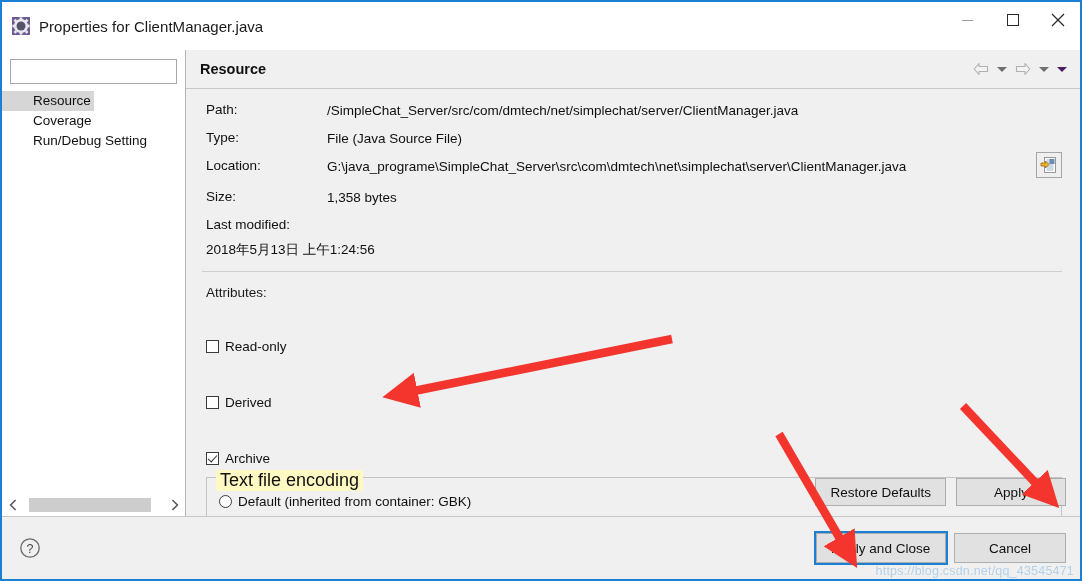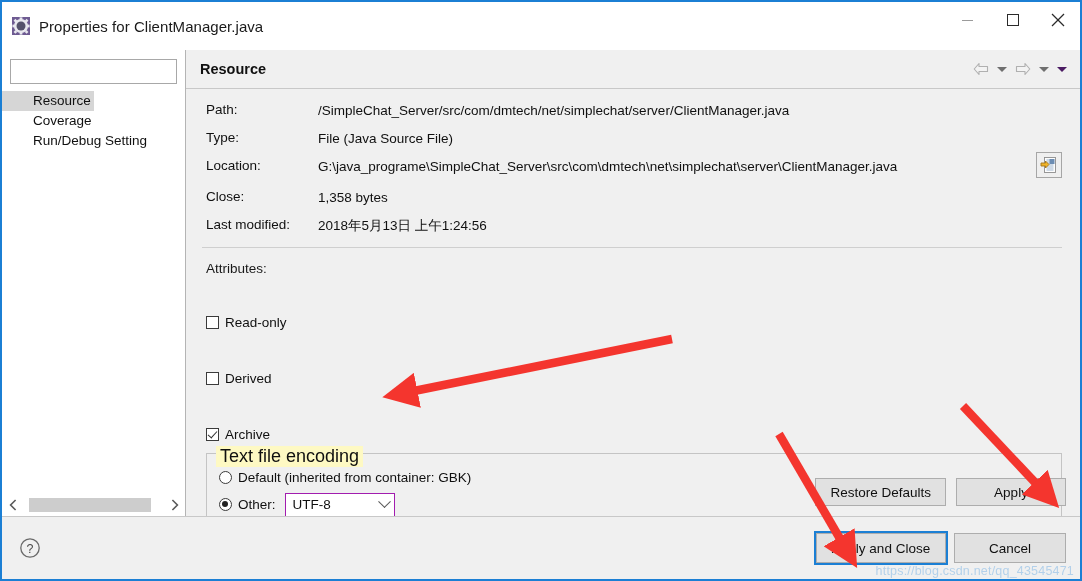--- a/index.html
+++ b/index.html
@@ -237,20 +237,21 @@
     padding: 13px 16px 0 20px;
     position: relative;
     min-height: 0;
   }
 
   .prop-row {
     display: flex;
     align-items: flex-start;
     margin-bottom: 11px;
     position: relative;
+    gap: 9px;
   }
   .prop-label {
     width: 112px;
     flex: 0 0 auto;
     font-size: 13.5px;
     color: #101010;
   }
   .prop-value {
     font-size: 13.5px;
     color: #101010;
@@ -264,21 +265,21 @@
     top: -6px;
     width: 26px;
     height: 26px;
     border: 1px solid #a6a6a6;
     background: #efefef;
     box-sizing: border-box;
     display: flex;
     align-items: center;
     justify-content: center;
   }
-  #row-lastmod { margin-bottom: 0; }
+  #row-lastmod { margin-bottom: 0; flex-direction: column; }
 
   #divider-line {
     height: 1px;
     background: #cfcfcf;
     margin: 13px 2px 13px -4px;
   }
 
   
   #attributes-label {
     font-size: 13.5px;
@@ -579,21 +580,21 @@
                 <line x1="6.5" y1="12" x2="13.5" y2="12"></line>
                 <line x1="6.5" y1="14" x2="13.5" y2="14"></line>
               </g>
               <rect x="9.5" y="3" width="5" height="5" fill="#6c8db3"></rect>
               <polygon points="1,7 5.5,7 5.5,5 9,8.5 5.5,12 5.5,10 1,10" fill="#f0b429" stroke="#a2741a" stroke-width="0.9" stroke-linejoin="round"></polygon>
             </svg>
           </div>
         </div>
 
         <div class="prop-row">
-          <span class="prop-label">Close:</span>
+          <span class="prop-label">Size:</span>
           <span class="prop-value">1,358  bytes</span>
         </div>
 
         <div class="prop-row" id="row-lastmod">
           <span class="prop-label">Last modified:</span>
           <span class="prop-value">2018年5月13日 上午1:24:56</span>
         </div>
 
         <div id="divider-line"></div>
 

